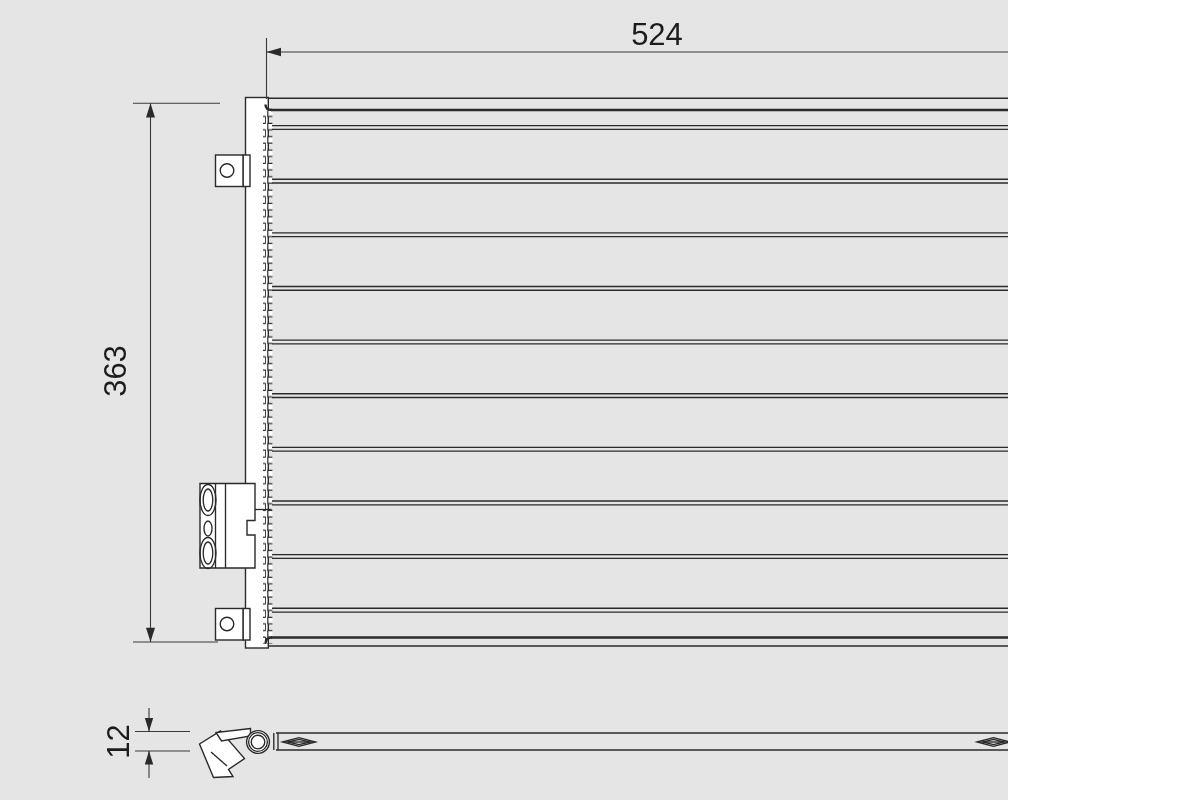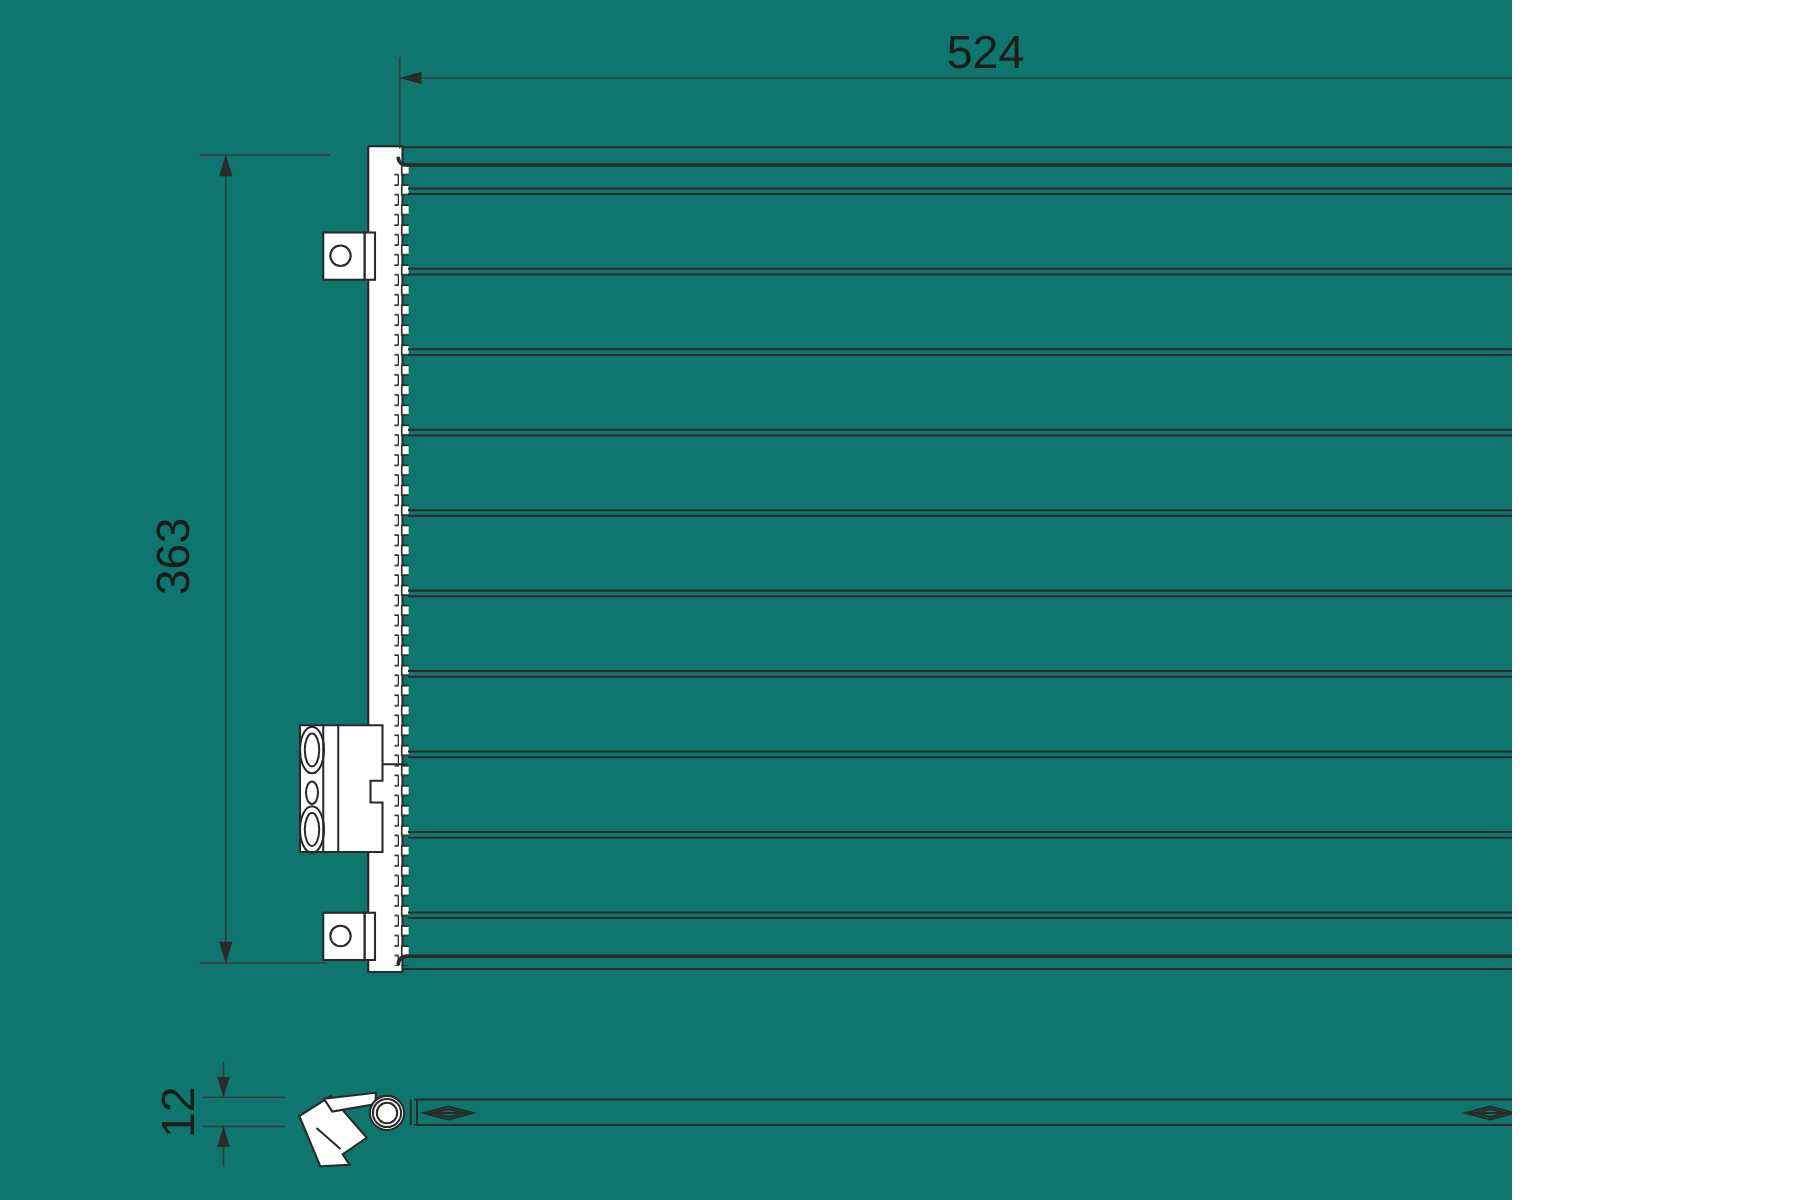--- a/index.html
+++ b/index.html
@@ -1,16 +1,16 @@
 <!DOCTYPE html>
 <html><head>
 <meta charset="utf-8">
 <style>
   html,body{margin:0;padding:0;background:#fff;}
-  .canvas{position:relative;width:1008px;height:800px;background:#0f766e;overflow:hidden;}
+  .canvas{position:relative;width:1008px;height:800px;background:#e5e5e5;overflow:hidden;}
   svg{display:block;width:1200px;height:800px;}
   .ln{stroke:#2a2a2a;stroke-width:1.35;fill:none;}
   .lnw{fill:#ffffff;stroke:#2a2a2a;stroke-width:1.4;}
   .thick{stroke:#2a2a2a;stroke-width:2.4;fill:none;}
   .dim{stroke:#3a3a3a;stroke-width:1.1;fill:none;}
   .arr{fill:#2a2a2a;stroke:none;}
   .dimtxt{font-family:"Liberation Sans","DejaVu Sans",sans-serif;font-size:31px;fill:#1c1c1c;}
 </style>
 </head>
 <body>

